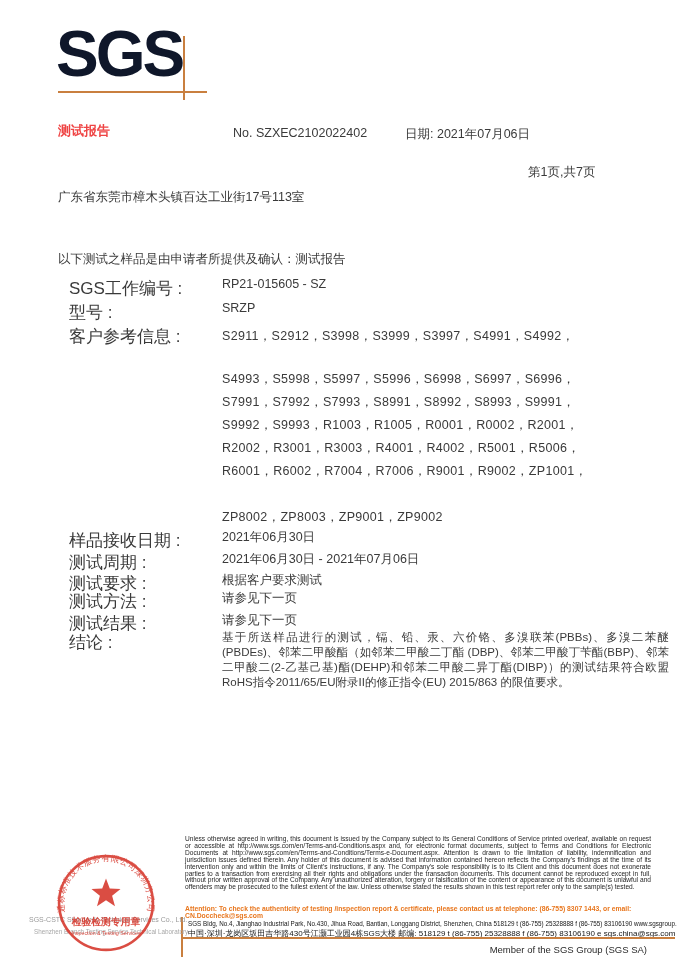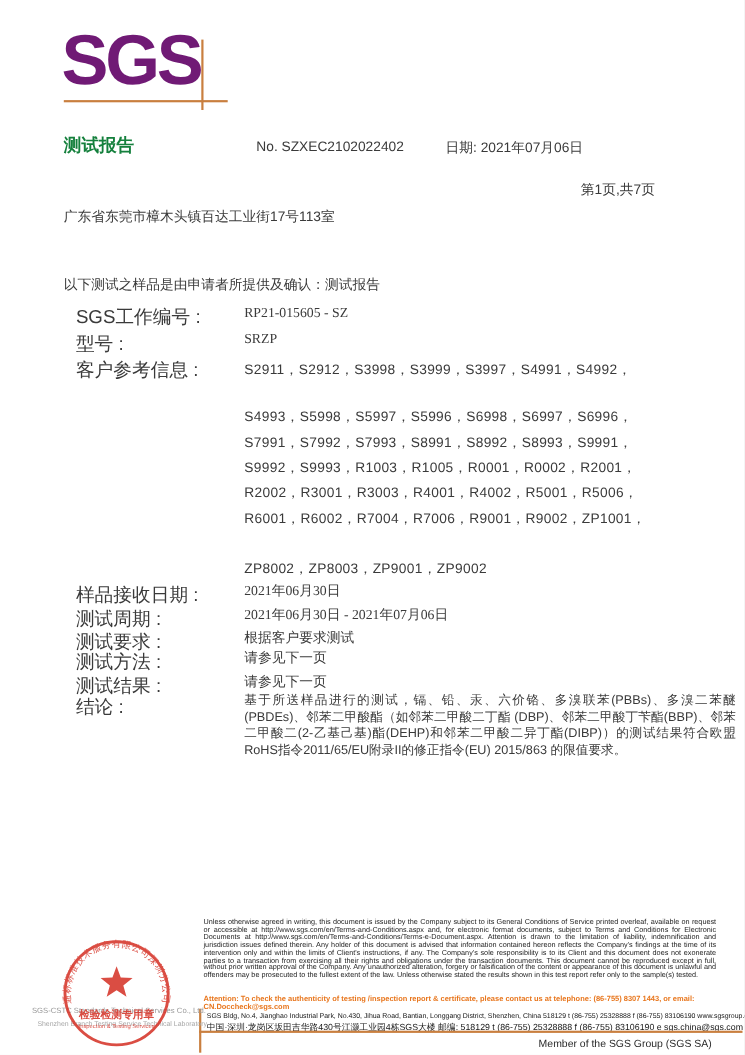--- a/index.html
+++ b/index.html
@@ -11,40 +11,40 @@
     font-family:"Liberation Sans","DejaVu Sans",sans-serif;
     color:#3a3a3a;
     overflow:hidden;
   }
   .abs{position:absolute;}
 
   
   .logo-text{
     left:56px;top:22px;
     font-size:64px;font-weight:bold;
-    color:#701a75;letter-spacing:-3px;
+    color:#0f172a;letter-spacing:-3px;
     line-height:1;
   }
   .logo-hline{left:58px;top:91px;width:149px;height:2px;background:#c97f3f;}
   .logo-vline{left:183px;top:36px;width:2px;height:64px;background:#c97f3f;}
 
   
-  .doc-title{left:58px;top:122px;font-size:16px;font-weight:bold;color:#15803d;text-align:center;}
+  .doc-title{left:58px;top:122px;font-size:13px;font-weight:bold;color:#ef4444;text-align:center;}
   .report-no{left:233px;top:126px;font-size:12.5px;}
   .report-date{left:405px;top:126px;font-size:12.5px;}
   .page-info{left:528px;top:126px;font-size:12.5px;margin-top:38px;}
 
   
   .company-name{left:58px;top:165px;font-size:12.5px;}
   .company-address{left:58px;top:189px;font-size:12.5px;}
 
   
   .statement{left:58px;top:251px;font-size:12.5px;}
   .flabel{left:69px;font-size:17px;white-space:nowrap;text-align:right;}
-  .fvalue{left:222px;font-size:12.5px;white-space:nowrap;font-family:Liberation Serif, serif;}
+  .fvalue{left:222px;font-size:12.5px;white-space:nowrap;}
   .ref-line{left:222px;font-size:12.5px;letter-spacing:.3px;white-space:nowrap;}
   .conclusion-text{
     left:222px;top:630px;width:447px;
     font-size:11.5px;line-height:15px;
     text-align:justify;white-space:normal;
   }
 
   
   .disclaimer{
     left:185px;top:836px;width:466px;

